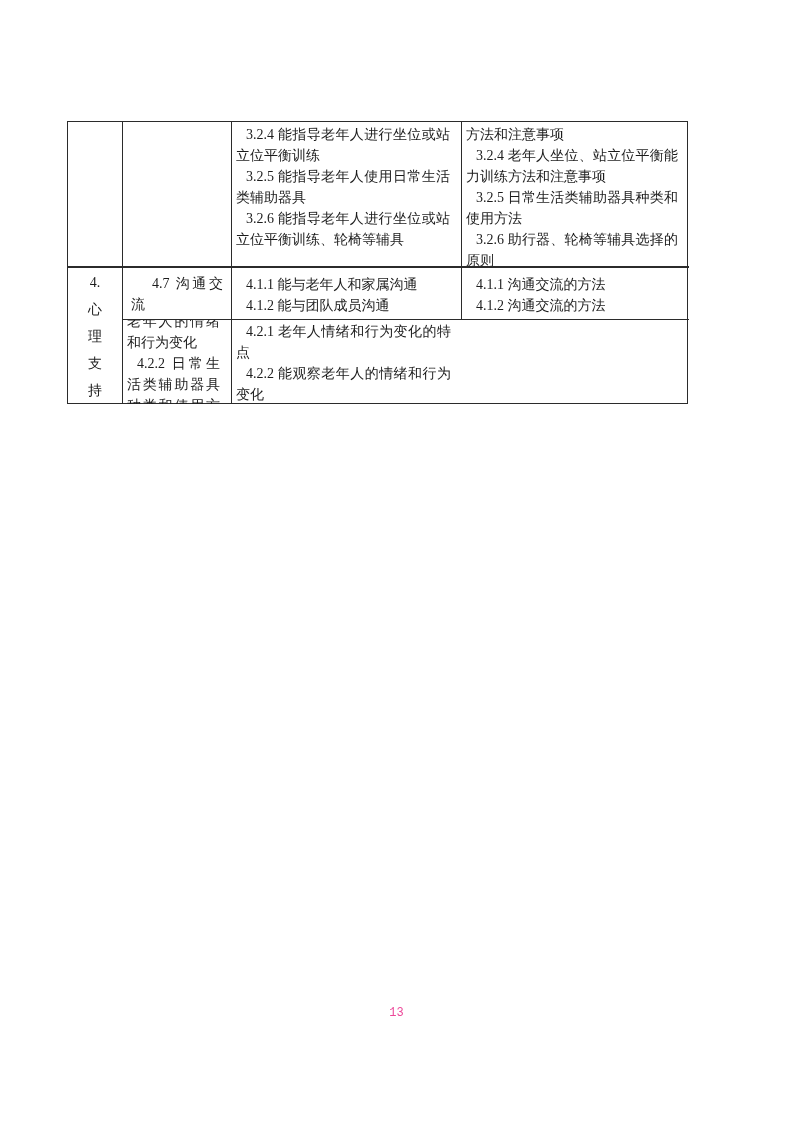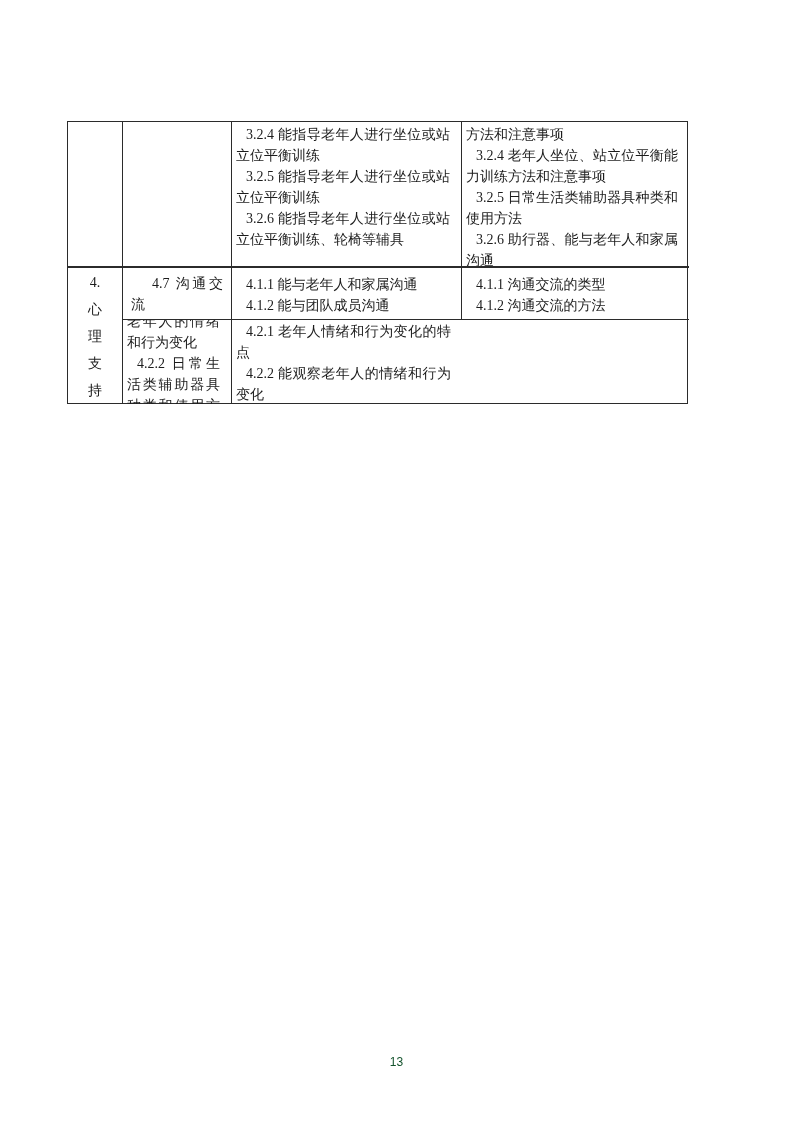--- a/index.html
+++ b/index.html
@@ -52,63 +52,63 @@
   .section-cell {
     grid-row: 2 / 4;
     display: flex; flex-direction: column;
     justify-content: center; align-items: center;
     border-right: 1px solid #2b2b2b;
   }
   .section-cell .ch { line-height: 27px; text-align: center; }
 
   .page-number {
     position: absolute;
-    left: 0; right: 0; top: 1055px;
+    left: 0; right: 0; top: 1006px;
     text-align: center;
-    font-family: Liberation Sans, sans-serif;
+    font-family: Liberation Mono, monospace;
     font-size: 12px;
-    color: #14532d;
+    color: #ec4899;
   }
 </style>
 </head>
 <body>
 
 <div class="doc-table">
 
   <div class="cell row-a"></div>
   <div class="cell row-a"></div>
   <div class="cell row-a content-cell">
     <p>3.2.4 能指导老年人进行坐位或站立位平衡训练</p>
-    <p>3.2.5 能指导老年人进行坐位或站立位平衡训练</p>
+    <p>3.2.5 能指导老年人使用日常生活类辅助器具</p>
     <p>3.2.6 能指导老年人进行坐位或站立位平衡训练、轮椅等辅具</p>
   </div>
   <div class="cell row-a last-col content-cell">
     <p class="no-indent">方法和注意事项</p>
     <p>3.2.4 老年人坐位、站立位平衡能力训练方法和注意事项</p>
     <p>3.2.5 日常生活类辅助器具种类和使用方法</p>
-    <p>3.2.6 助行器、能与老年人和家属沟通</p>
+    <p>3.2.6 助行器、轮椅等辅具选择的原则</p>
   </div>
 
   <div class="section-cell cell last-row">
     <div class="ch">4.</div>
     <div class="ch">心</div>
     <div class="ch">理</div>
     <div class="ch">支</div>
     <div class="ch">持</div>
   </div>
 
   <div class="cell task-cell v-center">
     <p>4.7 沟通交流</p>
   </div>
   <div class="cell content-cell v-center">
     <p>4.1.1 能与老年人和家属沟通</p>
     <p>4.1.2 能与团队成员沟通</p>
   </div>
   <div class="cell last-col content-cell v-center">
-    <p>4.1.1 沟通交流的类型</p>
+    <p>4.1.1 沟通交流的方法</p>
     <p>4.1.2 沟通交流的方法</p>
   </div>
 
   <div class="cell last-row content-cell v-center">
     <p>4.2.1 能观察老年人的情绪和行为变化</p>
     <p>4.2.2 日常生活类辅助器具种类和使用方法</p>
   </div>
   <div class="cell last-row last-col content-cell v-center">
     <p>4.2.1 老年人情绪和行为变化的特点</p>
     <p>4.2.2 能观察老年人的情绪和行为变化</p>

